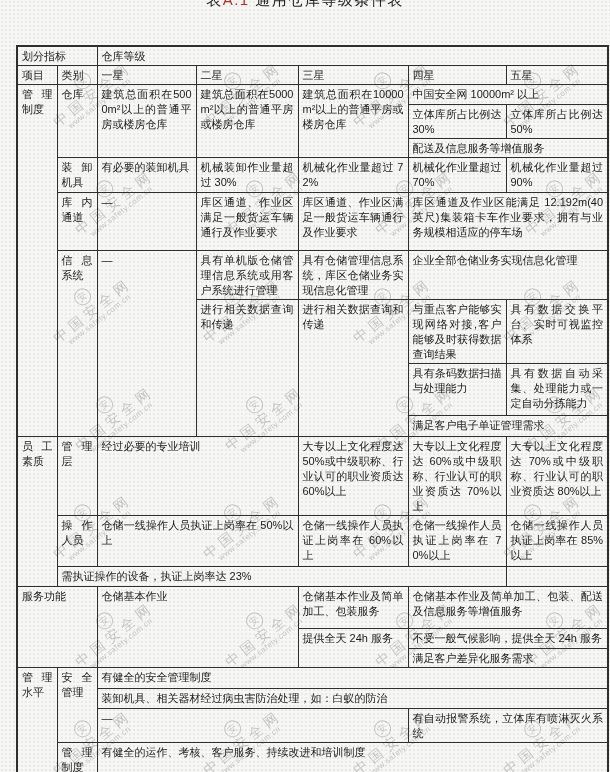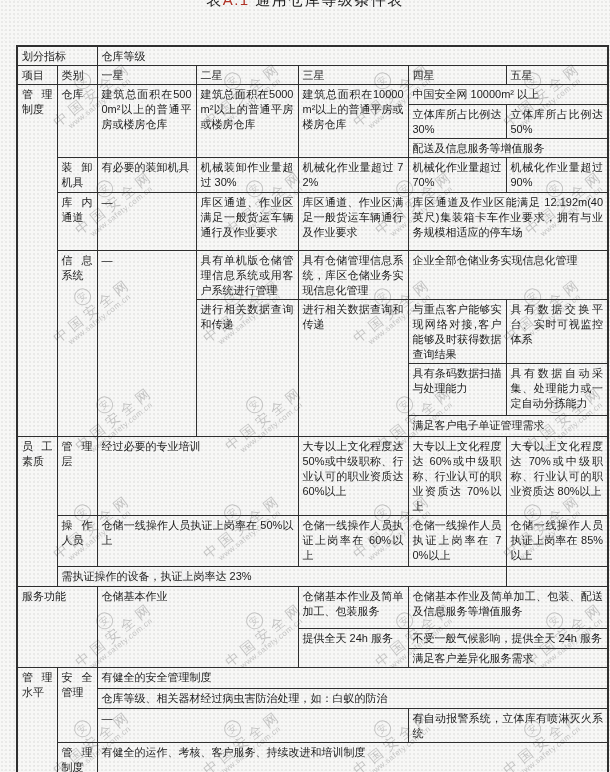--- a/index.html
+++ b/index.html
@@ -311,21 +311,21 @@
     </tr>
     <tr class="h16">
       <td colspan="2">满足客户差异化服务需求</td>
     </tr>
     <tr class="h21">
       <td rowspan="7" class="lab">管理水平</td>
       <td rowspan="3" class="lab">安全管理</td>
       <td colspan="5">有健全的安全管理制度</td>
     </tr>
     <tr class="h20">
-      <td colspan="5">仓库等级、相关器材经过病虫害防治处理，如：白蚁的防治</td>
+      <td colspan="5">装卸机具、相关器材经过病虫害防治处理，如：白蚁的防治</td>
     </tr>
     <tr class="h20">
       <td colspan="3" class="dash">—</td>
       <td colspan="2">有自动报警系统，立体库有喷淋灭火系统</td>
     </tr>
     <tr class="h30">
       <td class="lab">管理制度</td>
       <td colspan="5">有健全的运作、考核、客户服务、持续改进和培训制度</td>
     </tr>
 

